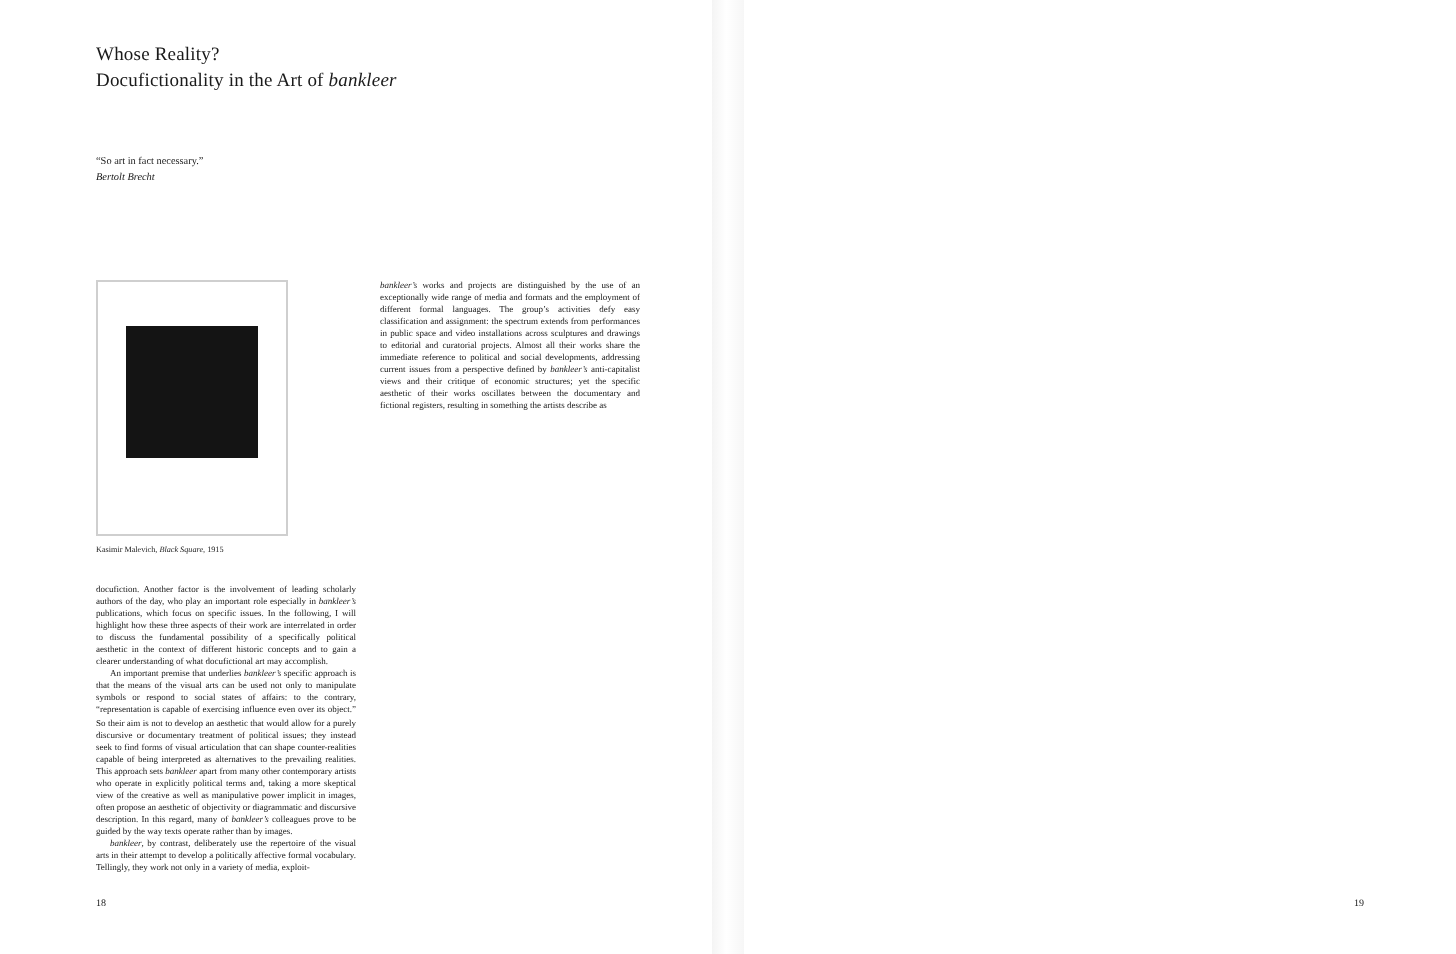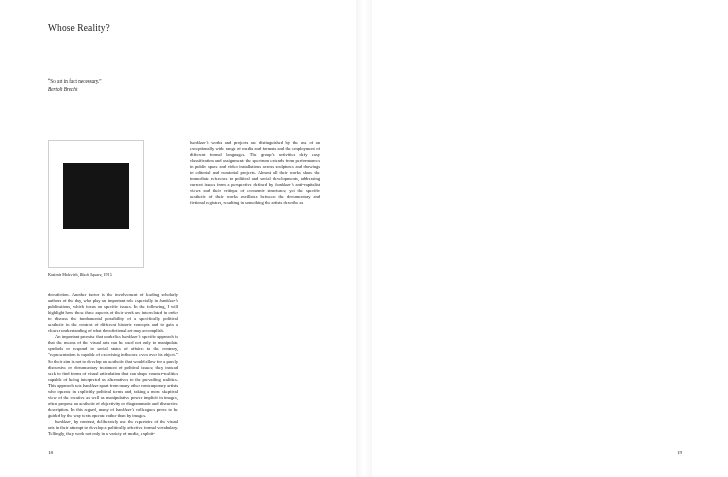--- a/index.html
+++ b/index.html
@@ -77,20 +77,23 @@
 </style>
 </head>
 <body>
 
 <div class="spread">
 
   <div class="page page-left">
 
     <div class="title-block">
       <div class="title-line">Whose Reality?</div>
+      <div class="title-line">
+        <span>Docufictionality in the Art of </span><span class="ital">bankleer</span>
+      </div>
     </div>
 
     <div class="epigraph">
       <div>“So art in fact necessary.”</div>
       <div class="attr">Bertolt Brecht</div>
     </div>
 
     <div class="fig-malevich">
       <div class="sq"></div>
     </div>

